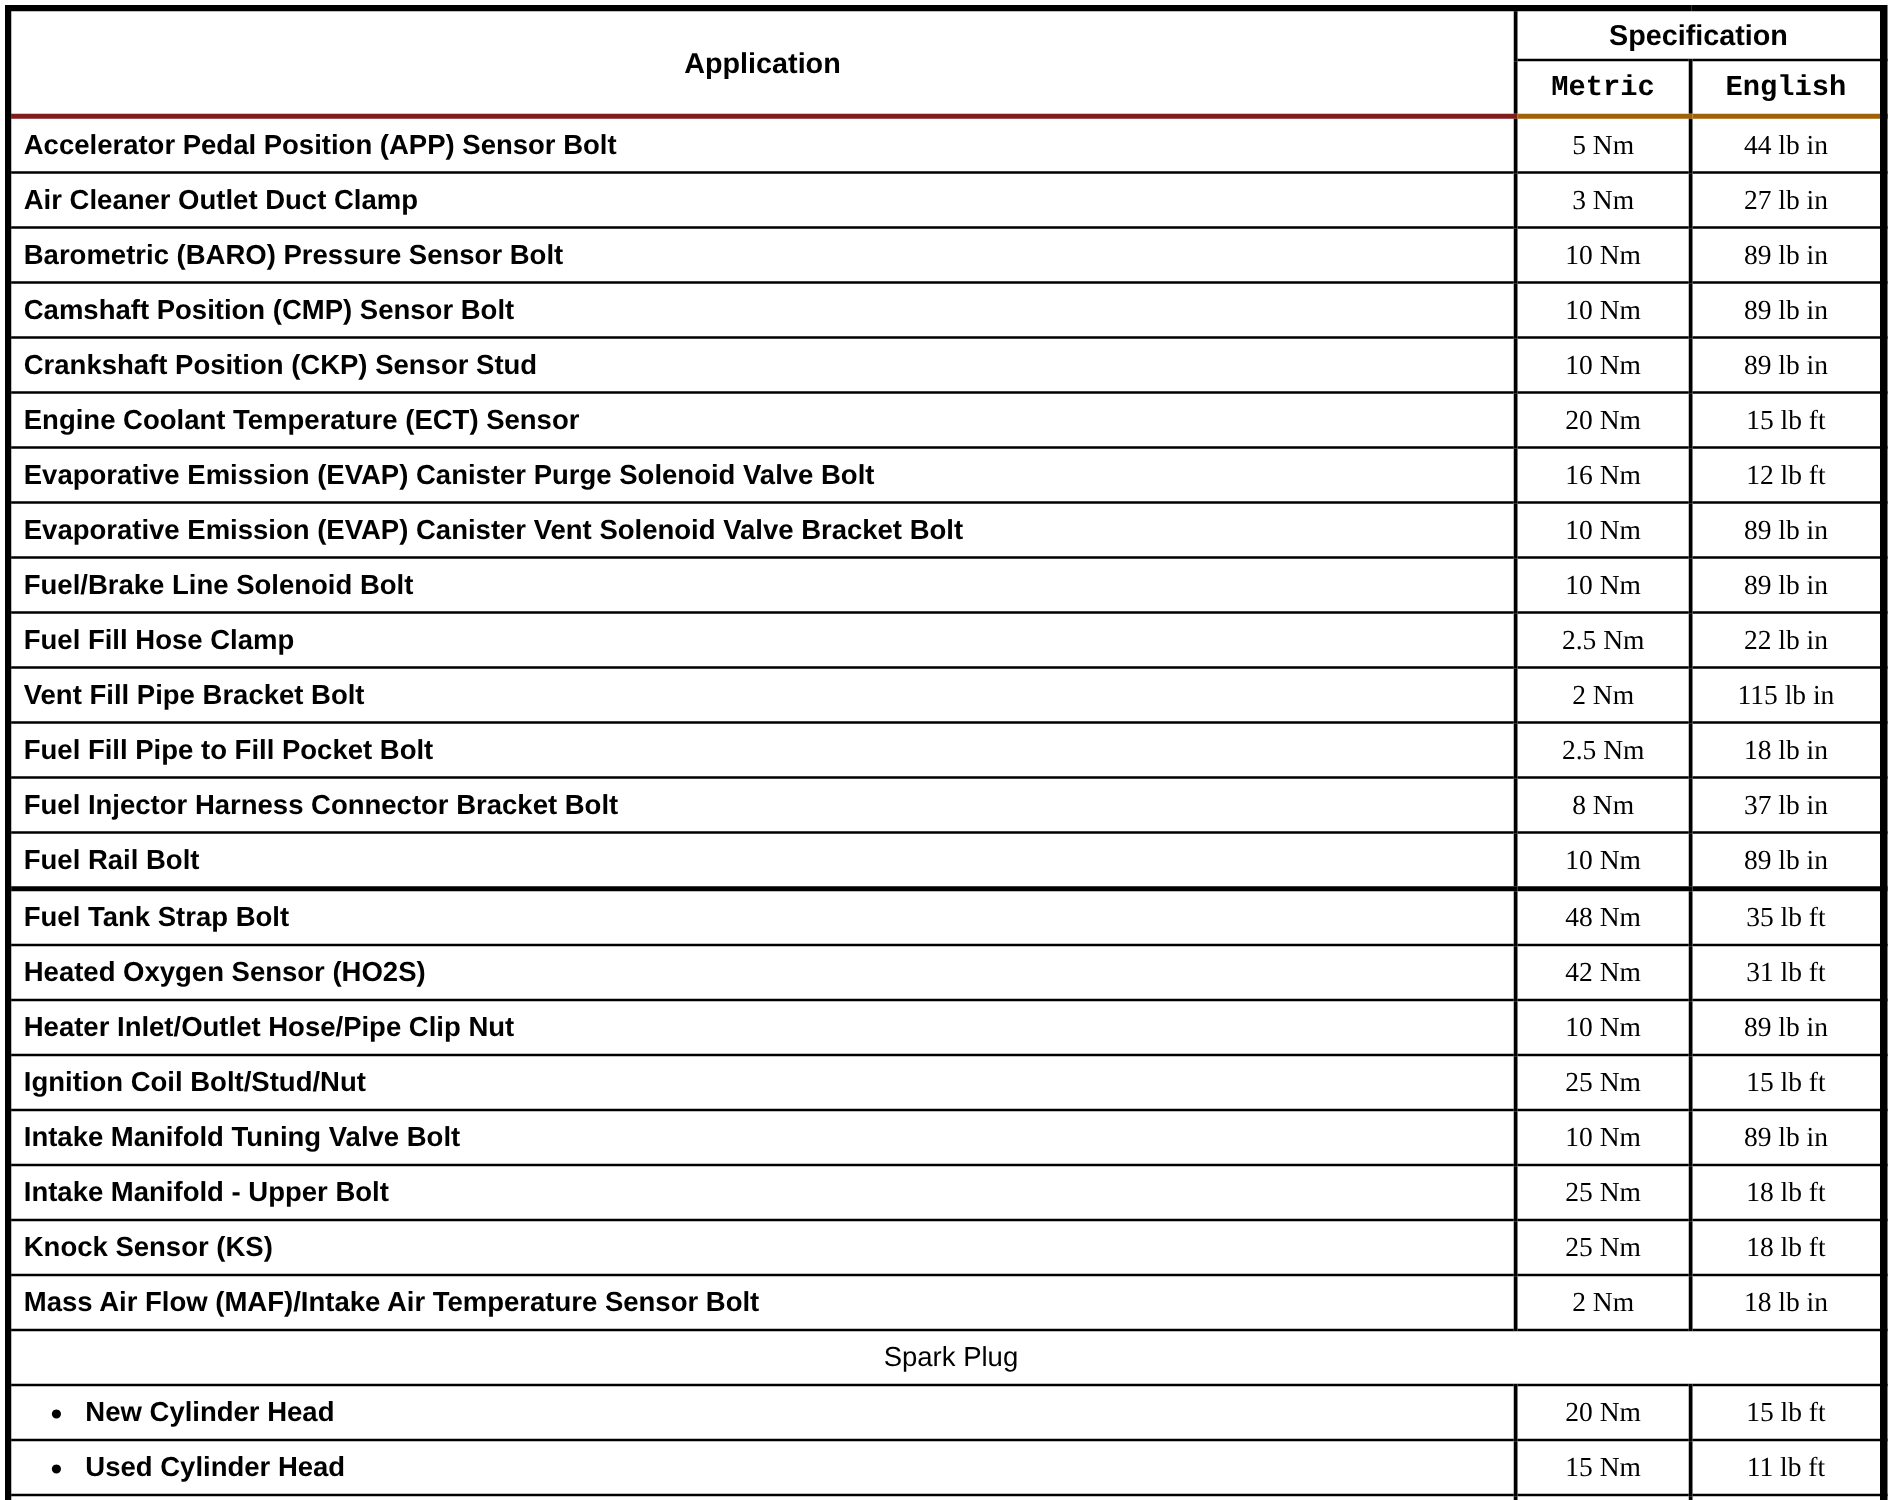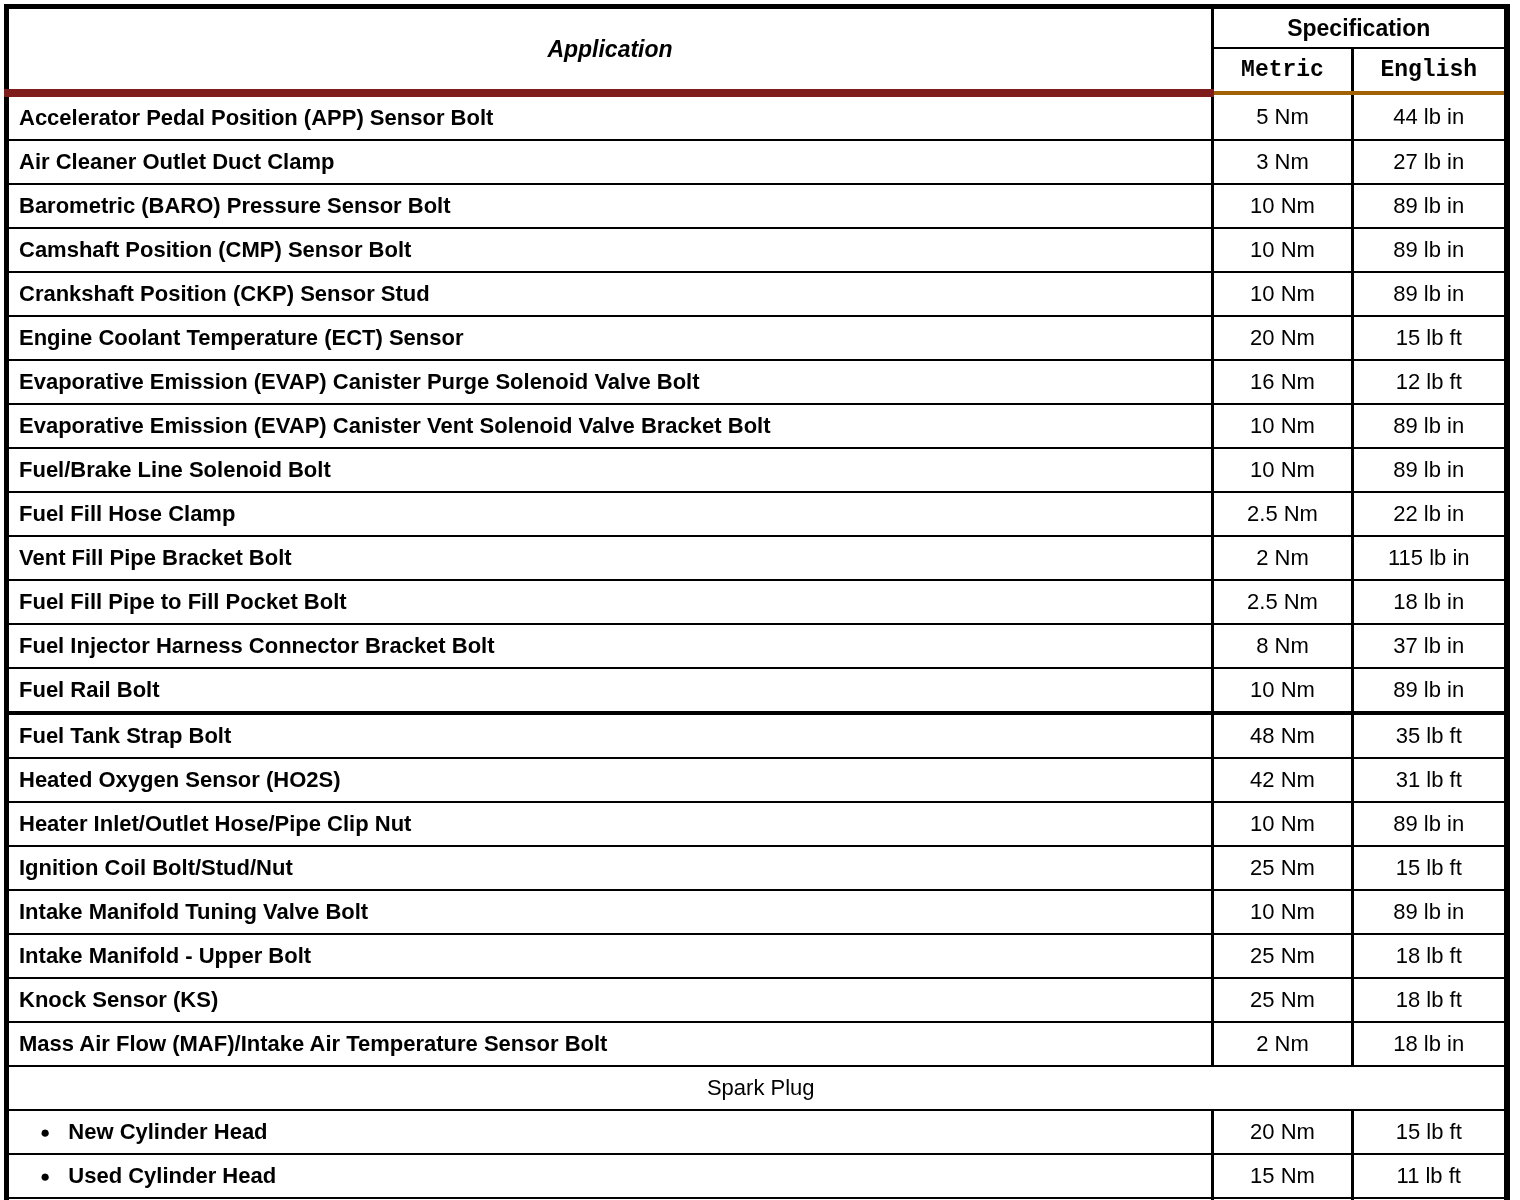--- a/index.html
+++ b/index.html
@@ -38,35 +38,36 @@
   th.spec-h { border-left-width: 3px; }
 
   th {
     font-weight: bold;
     font-size: 23px;
     text-align: center;
     vertical-align: middle;
   }
   th.spec-h { height: 36px; }
   th.unit-h { height: 40px; border-bottom: 4px solid #a16207; font-family: Liberation Mono, monospace; }
-  th.app-h  { border-bottom: 8px solid #7f1d1d; font-style: italic; }
+  th.app-h  { border-bottom: 4px solid #7f1d1d; }
 
   td {
     height: 40px;
     font-size: 22px;
     vertical-align: middle;
   }
   td.app {
     text-align: left;
     padding-left: 10px;
     font-weight: bold;
   }
   td.val {
     text-align: center;
     padding: 0;
+    font-family: Liberation Serif, serif;
   }
   td.section {
     text-align: center;
     padding-left: 10px;
   }
   span.dot {
     display: inline-block;
     font-size: 17px;
     margin-left: 21px;
     margin-right: 18px;

